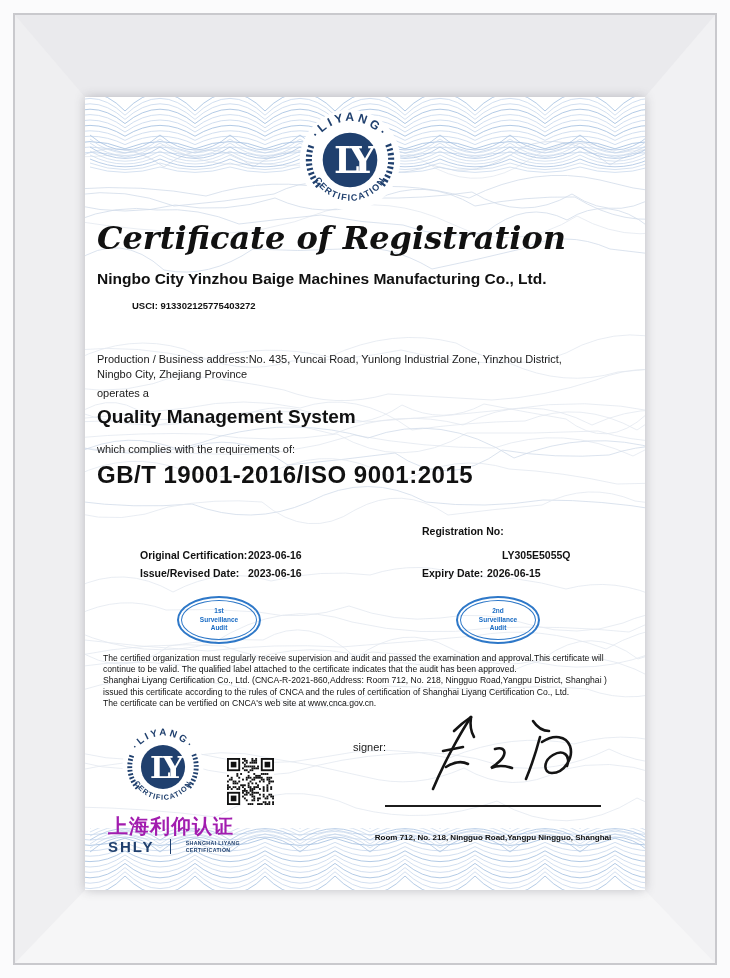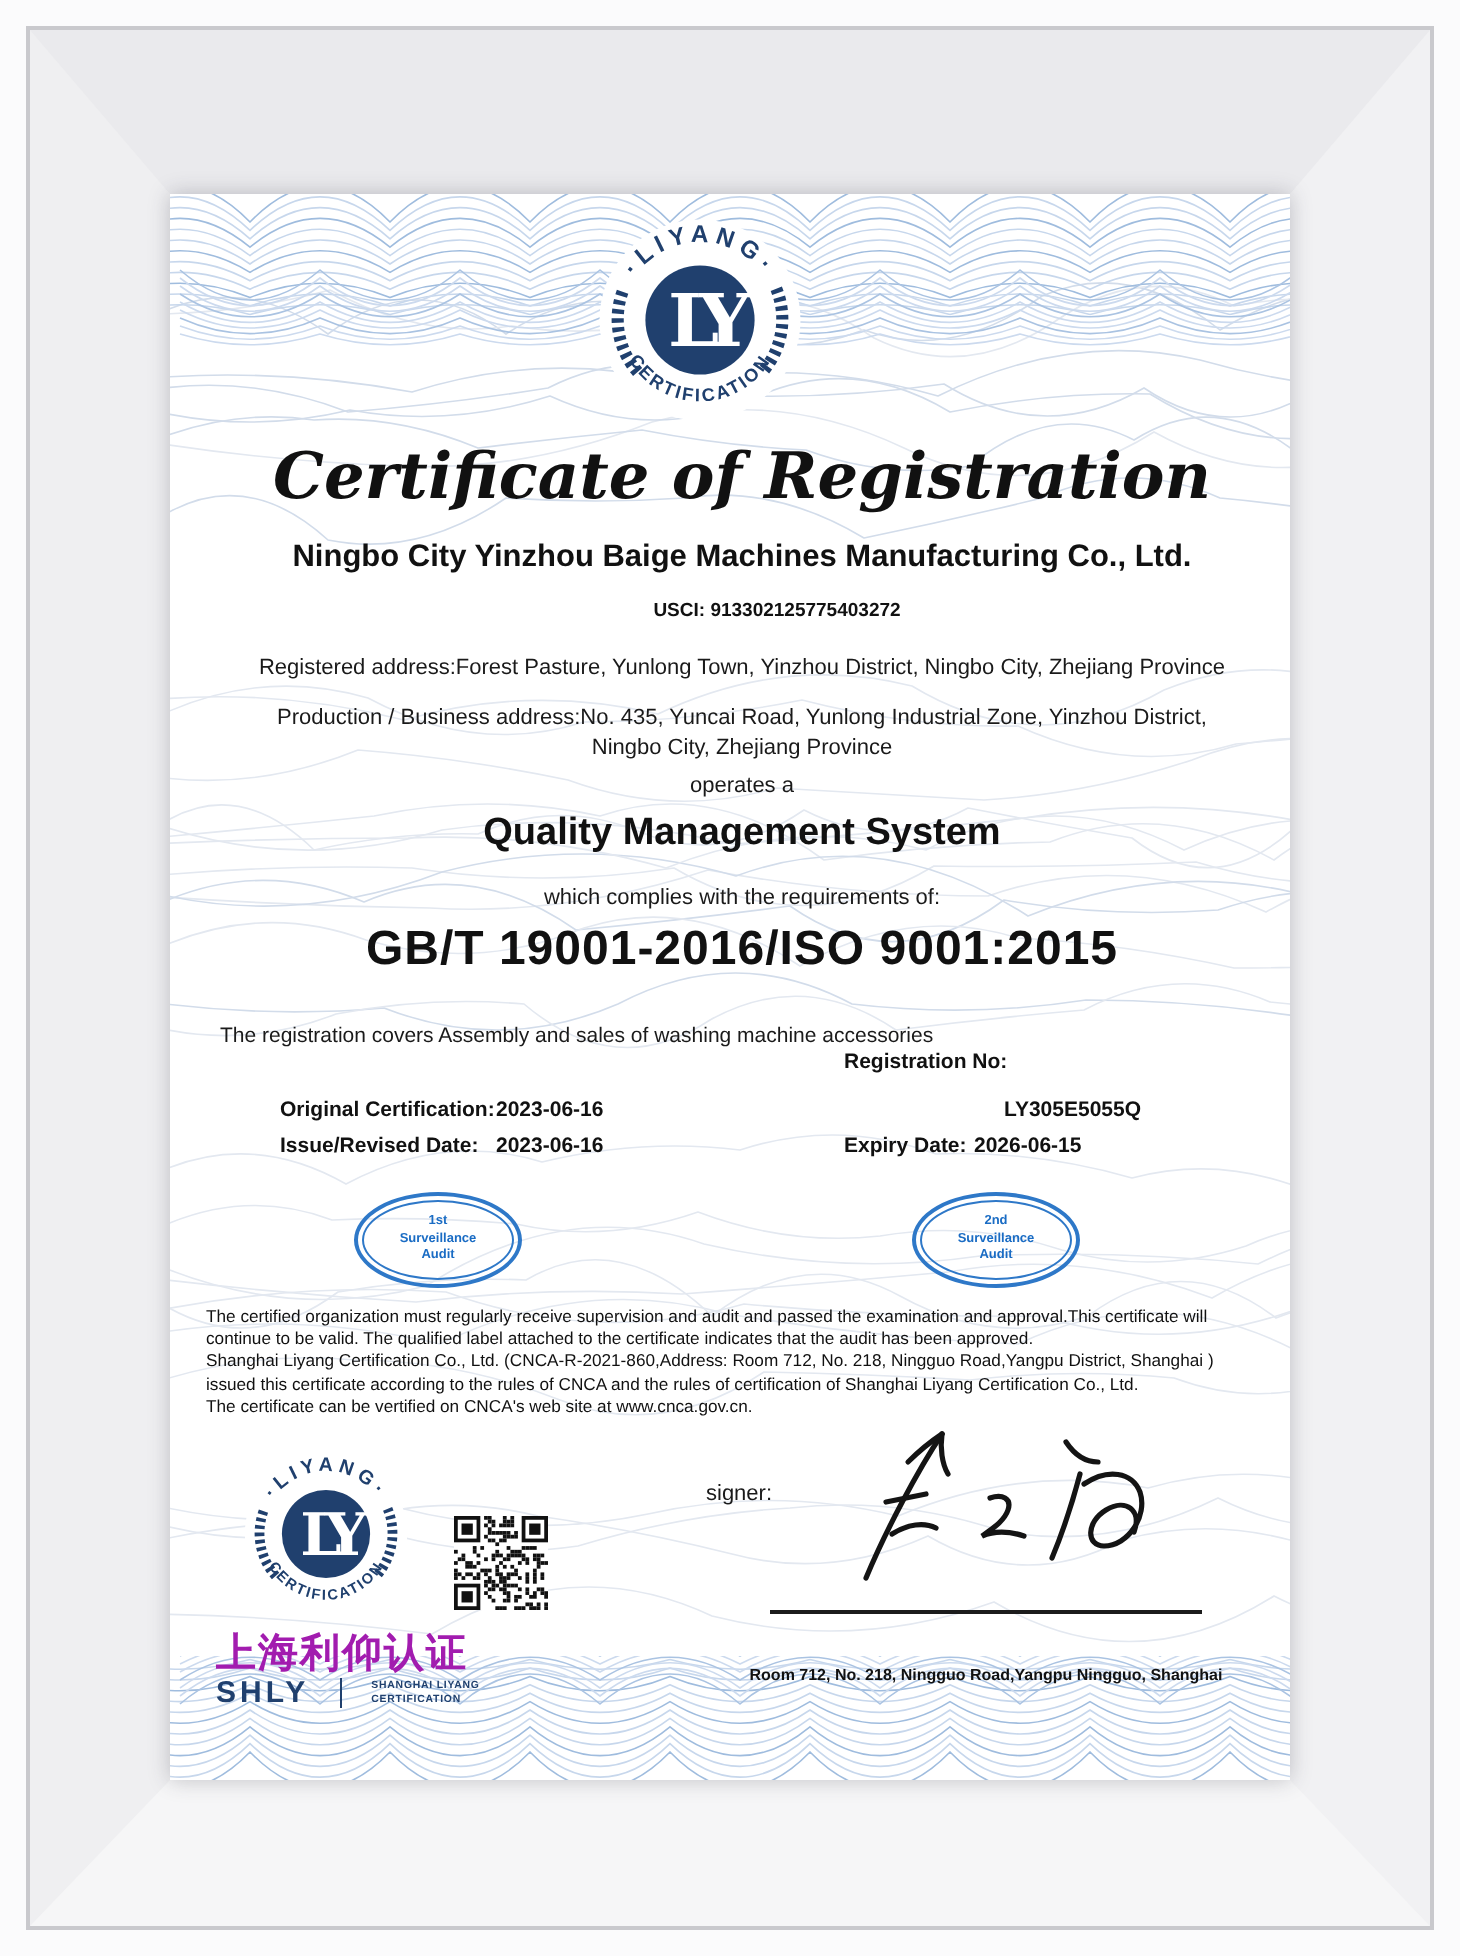--- a/index.html
+++ b/index.html
@@ -25,21 +25,21 @@
     background:#ffffff;
     box-shadow:0 0 10px rgba(55,55,70,.28);
     overflow:hidden;
   }
   .paper svg.bg{position:absolute;left:0;pointer-events:none;}
   #contours{top:0;}
   #guilloche-top{top:0;}
   #guilloche-bottom{bottom:0;transform:scaleY(-1);}
   .content{position:absolute;inset:0;}
   .abs{position:absolute;}
-  .ctr{left:12px;right:0;text-align:center;}
+  .ctr{left:12px;right:0;}
   .preline{white-space:pre-line;}
   
   .title{font-family:"DejaVu Serif","Liberation Serif",serif;font-style:italic;font-weight:bold;font-size:32px;color:#111;}
   .company{font-size:15.5px;font-weight:bold;color:#111;}
   .usci{font-size:9.5px;font-weight:bold;color:#111;padding-left:35px;}
   .addr{font-size:11px;color:#1a1a1a;line-height:15px;}
   .operates{font-size:11px;color:#1a1a1a;}
   .qms{font-size:19px;font-weight:bold;color:#111;}
   .complies{font-size:11px;color:#1a1a1a;}
   .standard{font-size:24px;font-weight:bold;color:#111;letter-spacing:.5px;}
@@ -181,34 +181,32 @@
     <svg class="abs" style="left:213px;top:11px" width="104" height="104">
       <use href="#liyang-seal" width="104" height="104"></use>
     </svg>
 
     <div class="abs ctr title" style="top:122px">Certificate of Registration</div>
 
     <div class="abs ctr company" style="top:173px">Ningbo City Yinzhou Baige Machines Manufacturing Co., Ltd.</div>
 
     <div class="abs ctr usci" style="top:203px">USCI: 913302125775403272</div>
 
-    <div class="abs ctr addr" style="top:230px">Registered address:Forest Pasture, Yunlong Town, Yinzhou District, Ningbo City, Zhejiang Province</div>
 
     <div class="abs ctr addr preline" style="top:255px">Production / Business address:No. 435, Yuncai Road, Yunlong Industrial Zone, Yinzhou District,
 Ningbo City, Zhejiang Province</div>
 
     <div class="abs ctr operates" style="top:290px">operates a</div>
 
     <div class="abs ctr qms" style="top:309px">Quality Management System</div>
 
     <div class="abs ctr complies" style="top:346px">which complies with the requirements of:</div>
 
     <div class="abs ctr standard" style="top:364px">GB/T 19001-2016/ISO 9001:2015</div>
 
-    <div class="abs scope" style="left:25px;top:415px">The registration covers Assembly and sales of washing machine accessories</div>
 
     <span class="abs fld" style="left:55px;top:452px">Original Certification:</span>
     <span class="abs fld" style="left:163px;top:452px">2023-06-16</span>
     <span class="abs fld" style="left:55px;top:470px">Issue/Revised Date:</span>
     <span class="abs fld" style="left:163px;top:470px">2023-06-16</span>
     <span class="abs fld" style="left:337px;top:428px">Registration No:</span>
     <span class="abs fld" style="left:417px;top:452px">LY305E5055Q</span>
     <span class="abs fld" style="left:337px;top:470px">Expiry Date:</span>
     <span class="abs fld" style="left:402px;top:470px">2026-06-15</span>
 

